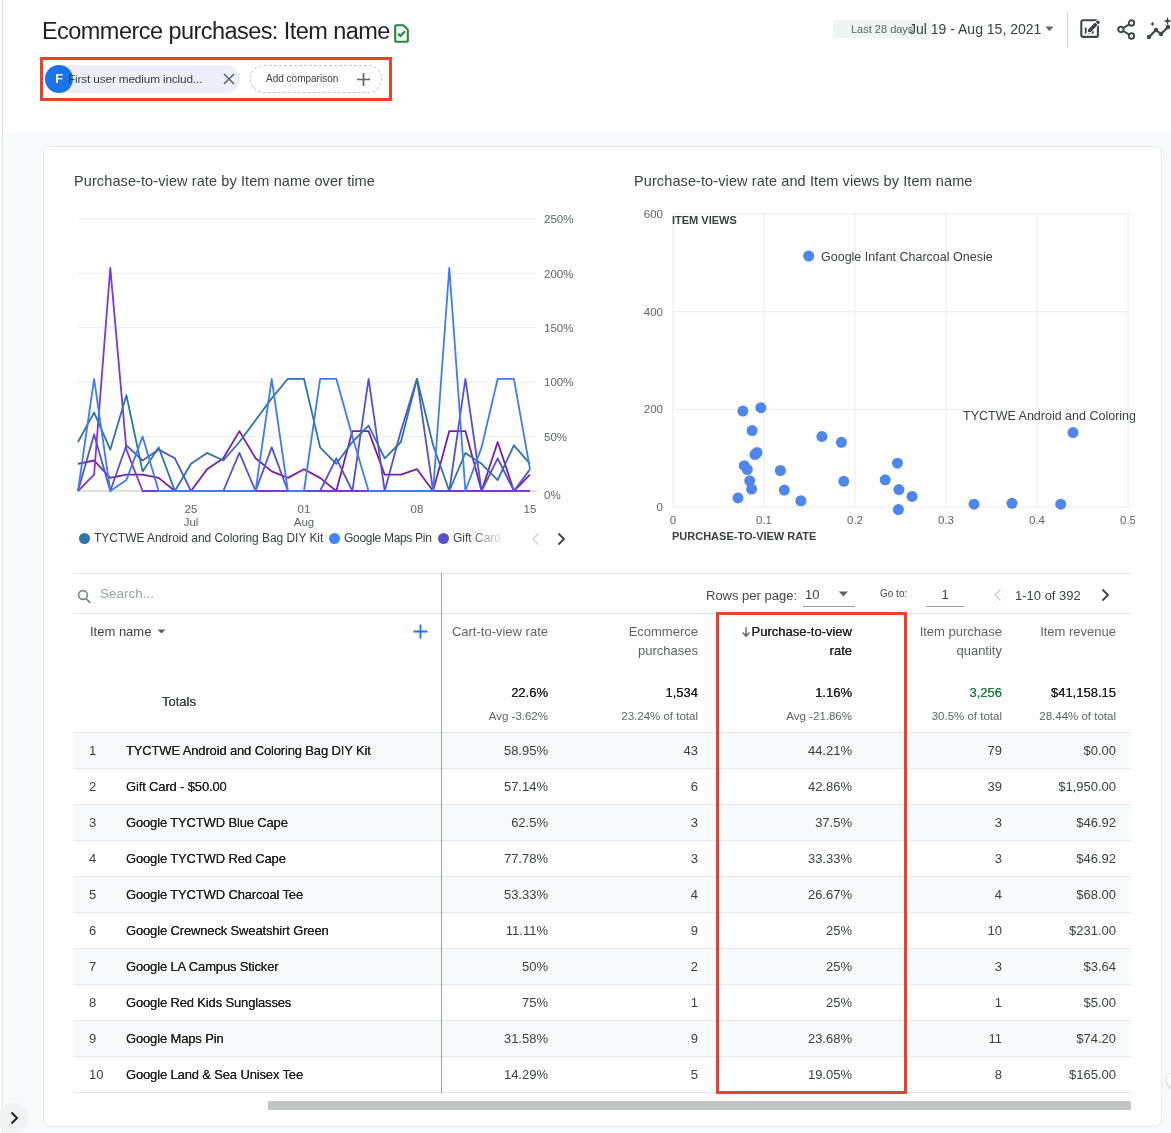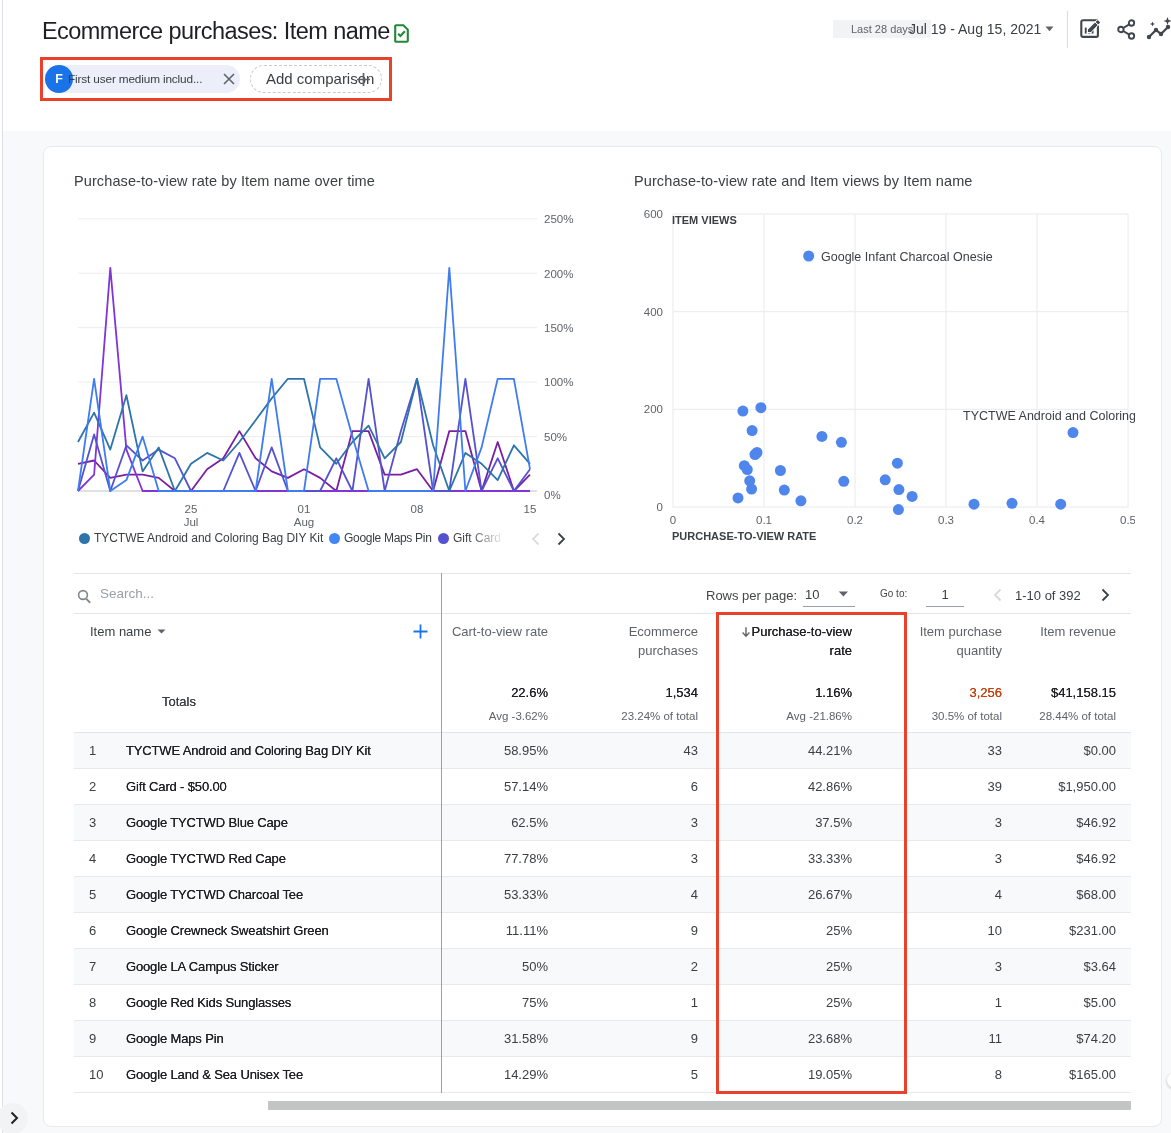--- a/index.html
+++ b/index.html
@@ -75,21 +75,21 @@
 
 <div class="redbox" style="left:40px;top:57px;width:352px;height:44px;"></div>
 <div class="abs" style="left:45px;top:65px;width:195px;height:28px;border-radius:14px;background:#eceffa;">
   <div class="abs" style="left:0;top:0;width:28px;height:28px;border-radius:50%;background:#1a73e8;color:#fff;font-size:12.5px;font-weight:bold;text-align:center;line-height:28px;">F</div>
   <div class="abs" style="left:23px;top:0;line-height:28px;font-size:11.8px;letter-spacing:-0.15px;color:#3c4043;white-space:nowrap;">First user medium includ...</div>
   <svg class="abs" style="left:177px;top:7px;" width="14" height="14" viewBox="0 0 14 14">
         <path d="M2 2 L12 12 M12 2 L2 12" stroke="#5f6368" stroke-width="1.6"></path>
       </svg>
 </div>
 <div class="abs" style="left:250px;top:65px;width:130px;height:26px;border:1.6px dashed #c6c9cd;border-radius:15px;background:#fff;">
-  <div class="abs" style="left:15px;top:0;line-height:26px;font-size:15px;color:#3c4043;white-space:nowrap;">Add comparison</div>
+  <div class="abs" style="left:15px;top:0;line-height:26px;font-size:10px;color:#3c4043;white-space:nowrap;">Add comparison</div>
   <svg class="abs" style="left:105px;top:6px;" width="15" height="15" viewBox="0 0 15 15">
         <path d="M7.5 1 L7.5 14 M1 7.5 L14 7.5" stroke="#5f6368" stroke-width="1.7"></path>
       </svg>
 </div>
 
 <div class="card"></div>
 <div class="ctitle" style="left:74px;top:173px;">Purchase-to-view rate by Item name over time</div>
 <div class="ctitle" style="left:634px;top:173px;">Purchase-to-view rate and Item views by Item name</div>
 
 <svg class="abs" style="left:43px;top:200px;" width="545" height="330" viewBox="43 200 545 330">
@@ -235,36 +235,36 @@
 <div class="hdrcell med" style="right:319px;top:622px;color:#202124;"><svg width="12" height="12" viewBox="0 0 12 12" style="vertical-align:-1.5px;margin-right:0px;">
         <path d="M6 1.2 L6 10 M2.6 6.6 L6 10.2 L9.4 6.6" fill="none" stroke="#5f6368" stroke-width="1.4"></path>
       </svg>Purchase-to-view<br>rate</div>
 <div class="hdrcell" style="right:169px;top:622px;">Item purchase<br>quantity</div>
 <div class="hdrcell" style="right:55px;top:622px;">Item revenue</div>
 
 <div class="abs med" style="left:126px;top:694px;font-size:13px;color:#3c4043;margin-left:36px;">Totals</div>
 <div class="hdrcell med" style="right:623px;top:683px;color:#202124;">22.6%</div>
 <div class="hdrcell med" style="right:473px;top:683px;color:#202124;">1,534</div>
 <div class="hdrcell med" style="right:319px;top:683px;color:#202124;">1.16%</div>
-<div class="hdrcell med" style="right:169px;top:683px;color:#c2410c;">3,256</div>
+<div class="hdrcell med" style="right:169px;top:683px;color:#15803d;">3,256</div>
 <div class="hdrcell med" style="right:55px;top:683px;color:#202124;">$41,158.15</div>
 <div class="hdrcell" style="right:623px;top:707px;font-size:11.5px;">Avg -3.62%</div>
 <div class="hdrcell" style="right:473px;top:707px;font-size:11.5px;margin-left:40px;">23.24% of total</div>
 <div class="hdrcell" style="right:319px;top:707px;font-size:11.5px;">Avg -21.86%</div>
 <div class="hdrcell" style="right:169px;top:707px;font-size:11.5px;">30.5% of total</div>
 <div class="hdrcell" style="right:55px;top:707px;font-size:11.5px;">28.44% of total</div>
 
 <div class="rowline" style="top:732px;"></div>
 <div class="row" style="top:733px;background:#f8f9fa;">
       <span class="rank">1</span>
       <span class="iname">TYCTWE Android and Coloring Bag DIY Kit</span>
       <span class="v c1">58.95%</span>
       <span class="v c2">43</span>
       <span class="v c3">44.21%</span>
-      <span class="v c4">33</span>
+      <span class="v c4">79</span>
       <span class="v c5">$0.00</span>
     </div>
 <div class="row" style="top:769px;background:#fff;">
       <span class="rank">2</span>
       <span class="iname">Gift Card - $50.00</span>
       <span class="v c1">57.14%</span>
       <span class="v c2">6</span>
       <span class="v c3">42.86%</span>
       <span class="v c4">39</span>
       <span class="v c5">$1,950.00</span>

